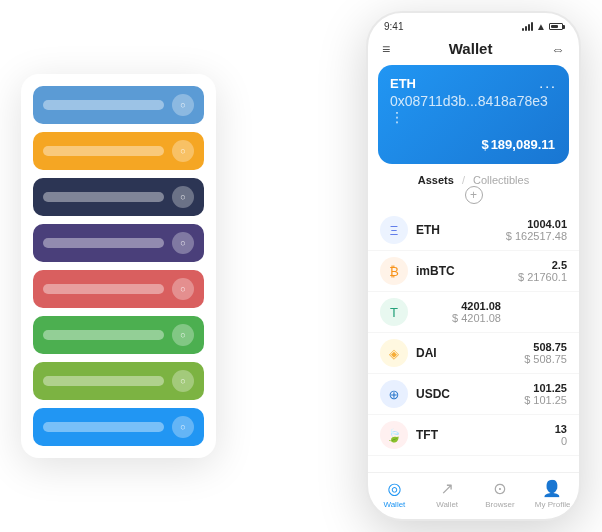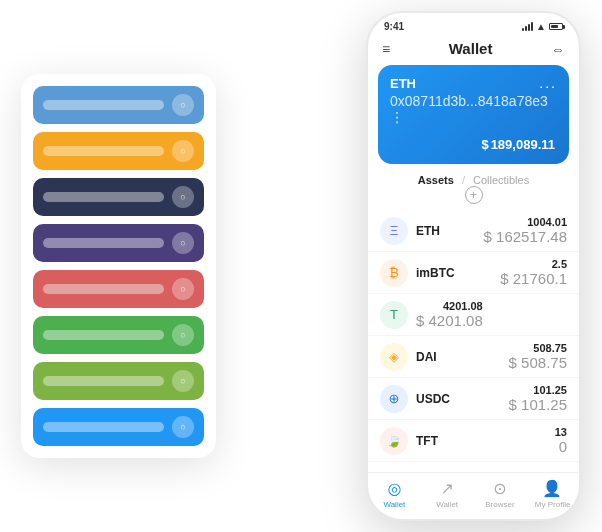--- a/index.html
+++ b/index.html
@@ -86,21 +86,21 @@
       display: flex;
       flex-direction: column;
     }
 
     .phone-status-bar {
       display: flex;
       align-items: flex-start;
       justify-content: space-between;
       padding: 8px 16px 4px;
       font-size: 10px;
-      font-weight: 700;
+      font-weight: 400;
       color: #333;
     }
 
     .status-icons {
       display: flex;
       gap: 3px;
       align-items: center;
     }
 
     .phone-header {
@@ -234,30 +234,31 @@
 
     .asset-name {
       flex: 1;
       font-size: 12px;
       font-weight: 600;
       color: #222;
     }
 
     .asset-amounts {
       text-align: right;
+      margin-left: 36px;
     }
 
     .asset-amount-primary {
       font-size: 11px;
       font-weight: 600;
       color: #222;
     }
 
     .asset-amount-secondary {
-      font-size: 15px;
+      font-size: 11px;
       color: #999;
     }
 
     
     .bottom-nav {
       display: flex;
       border-top: 1px solid #f0f0f0;
       padding: 6px 0 10px;
     }
 

